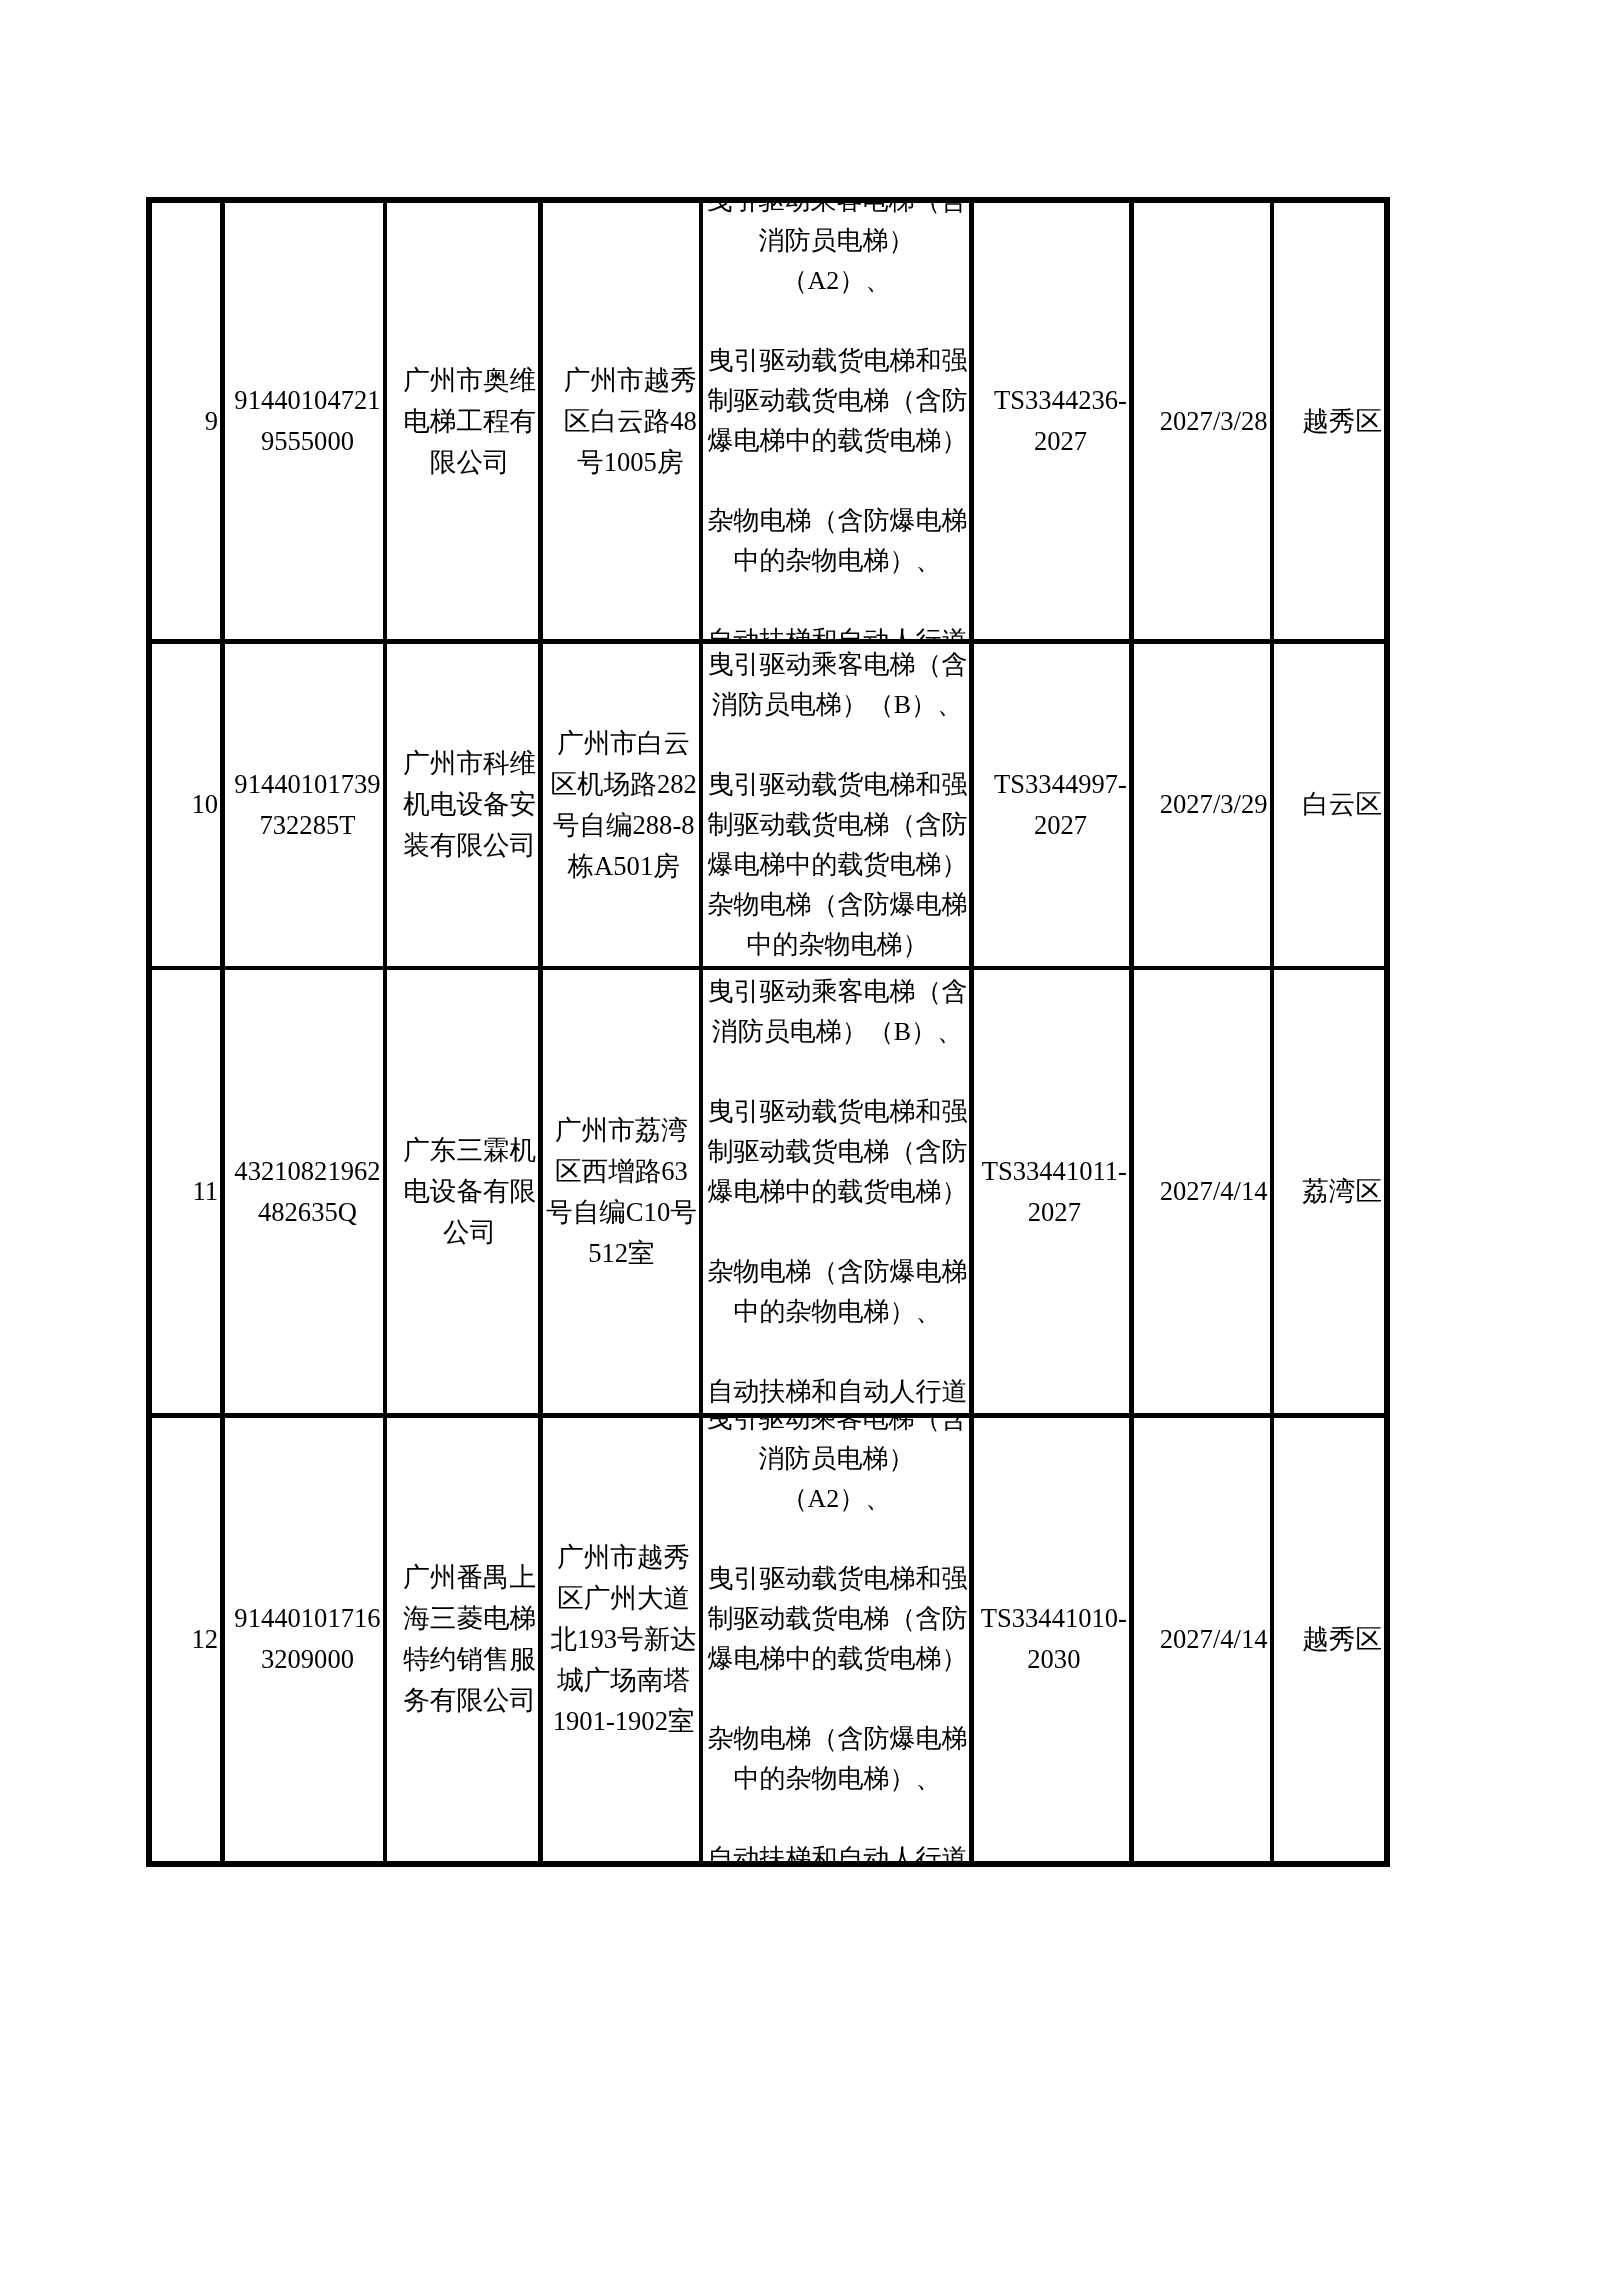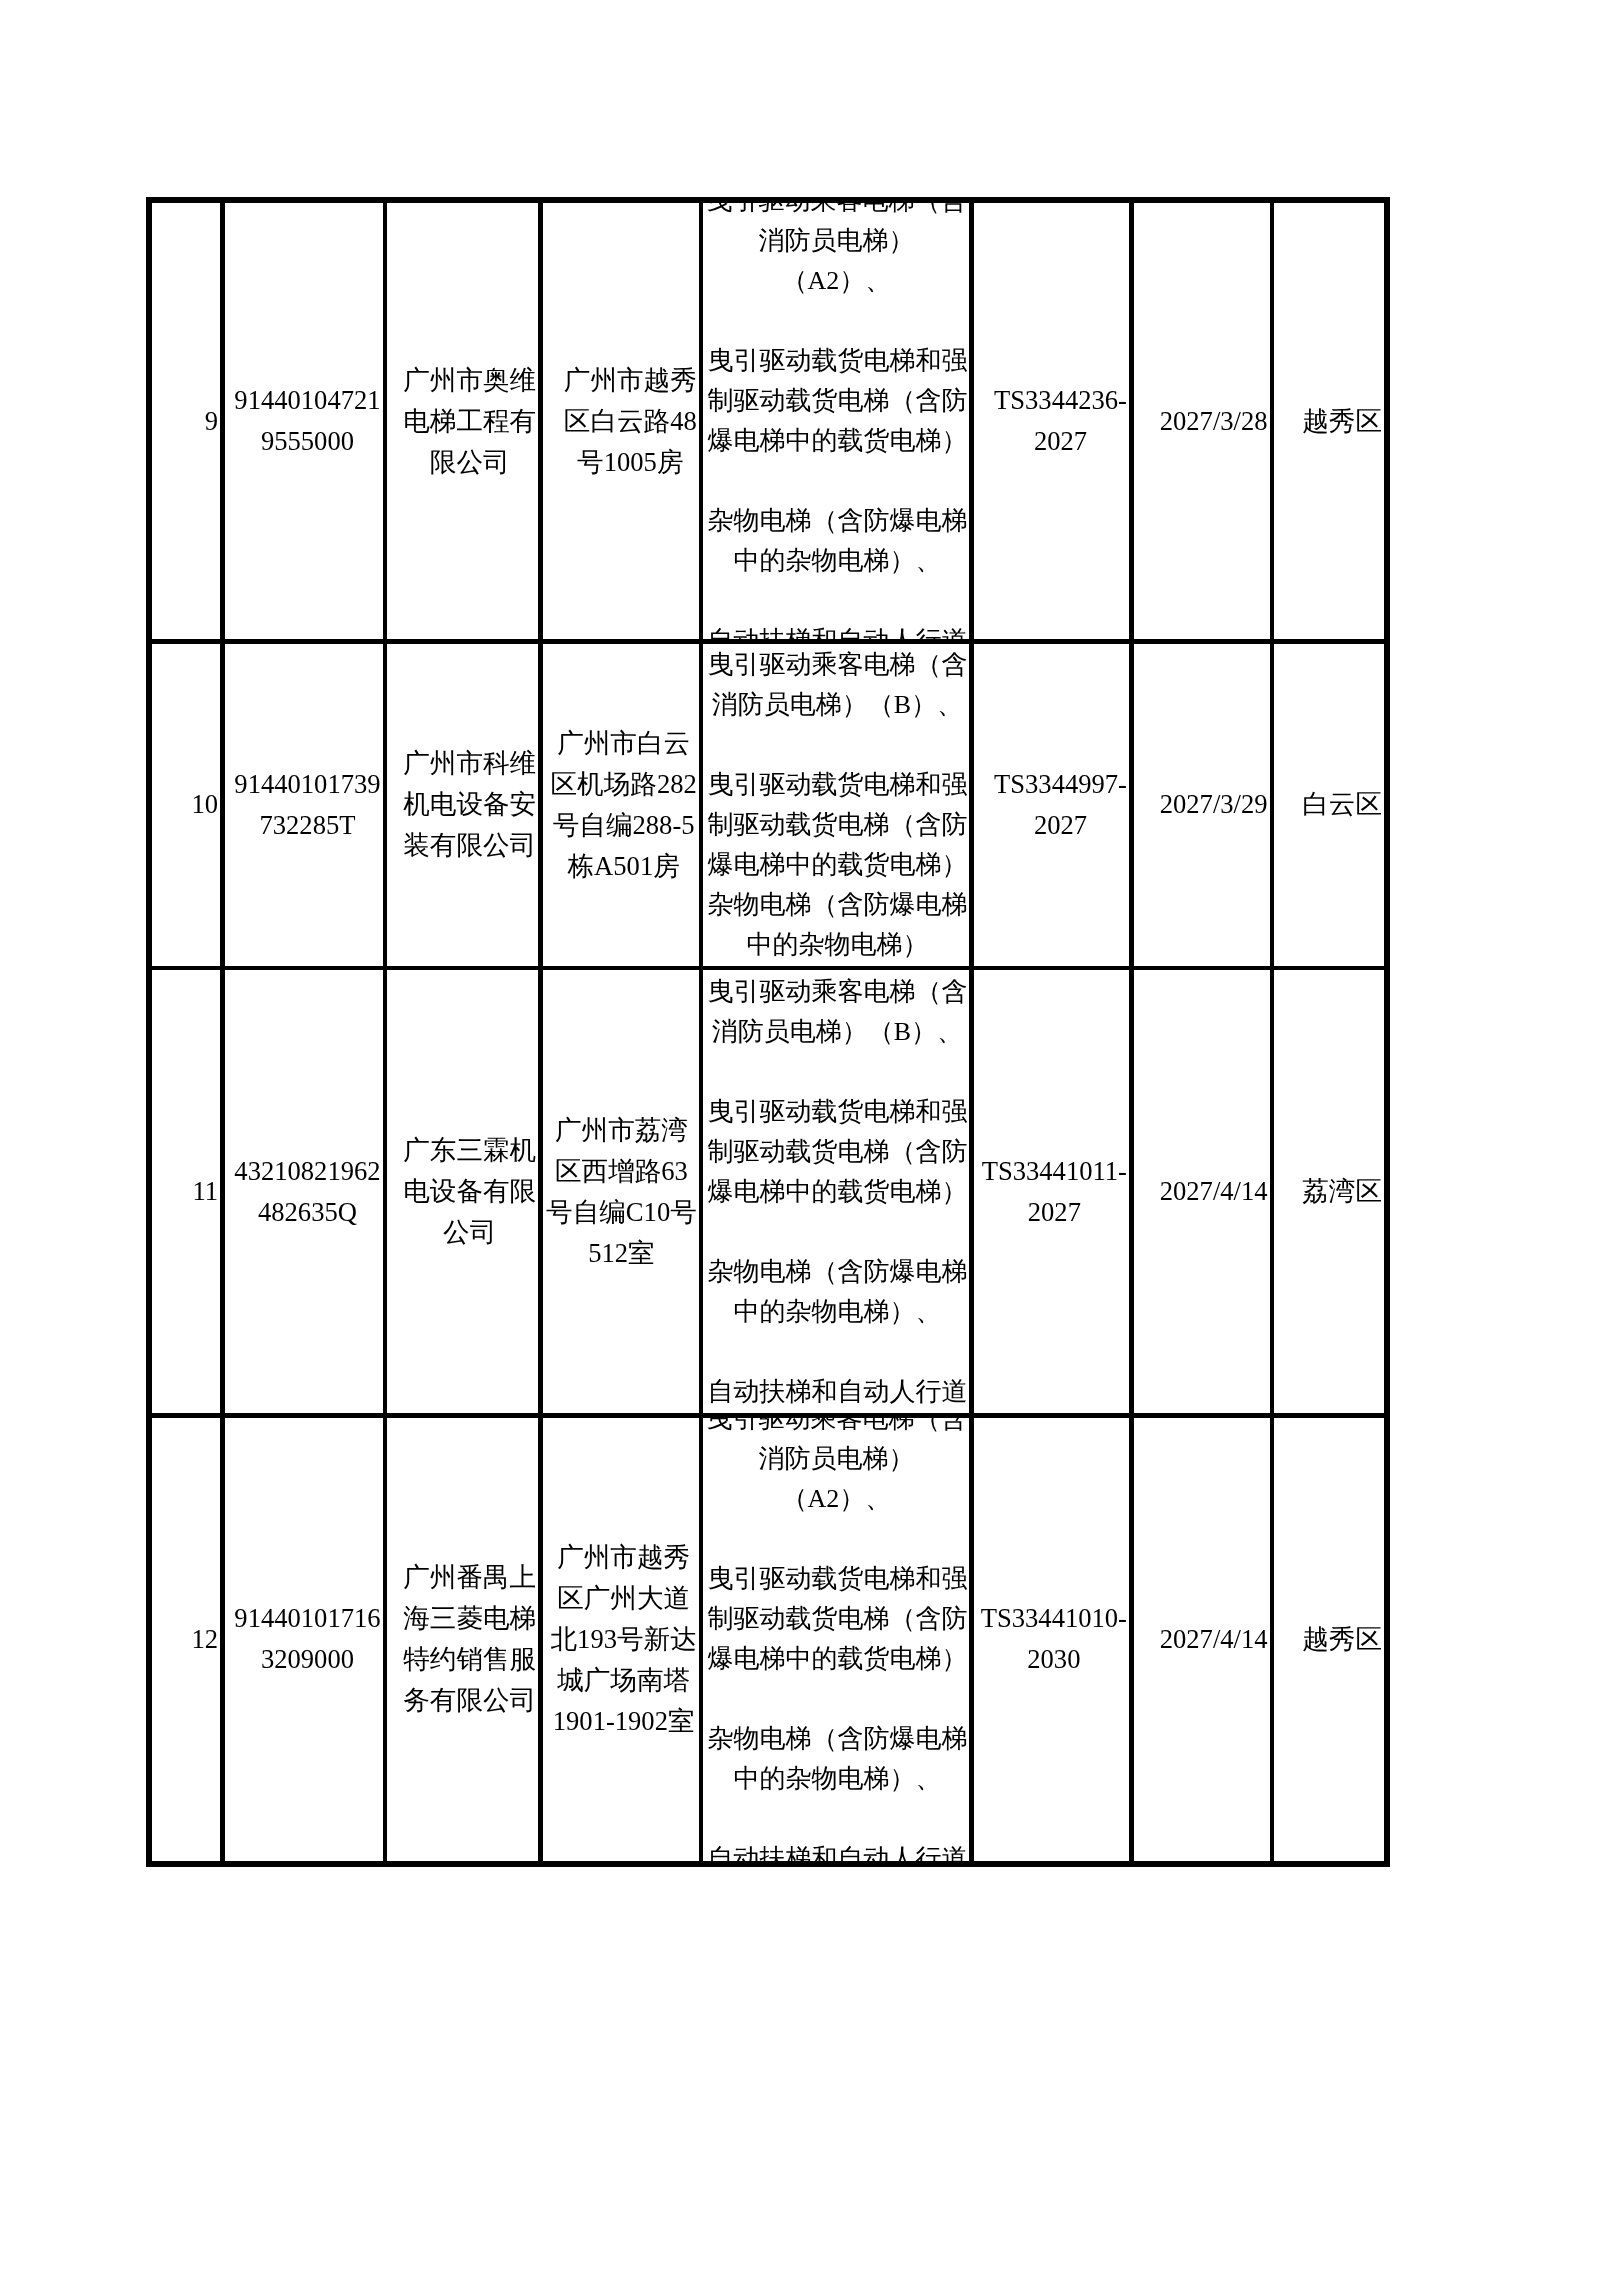--- a/index.html
+++ b/index.html
@@ -75,21 +75,21 @@
   <div class="cell district">越秀区</div>
 
   <div class="cell seq">10</div>
   <div class="cell code">91440101739
 732285T</div>
   <div class="cell company">广州市科维
 机电设备安
 装有限公司</div>
   <div class="cell address">广州市白云
 区机场路282
-号自编288-5
+号自编288-8
 栋A501房</div>
   <div class="cell equipment"><div class="para">曳引驱动乘客电梯（含
 消防员电梯）（B）、</div><div class="para">曳引驱动载货电梯和强
 制驱动载货电梯（含防
 爆电梯中的载货电梯）
 杂物电梯（含防爆电梯
 中的杂物电梯）</div></div>
   <div class="cell cert">TS3344997-
 2027</div>
   <div class="cell date">2027/3/29</div>

